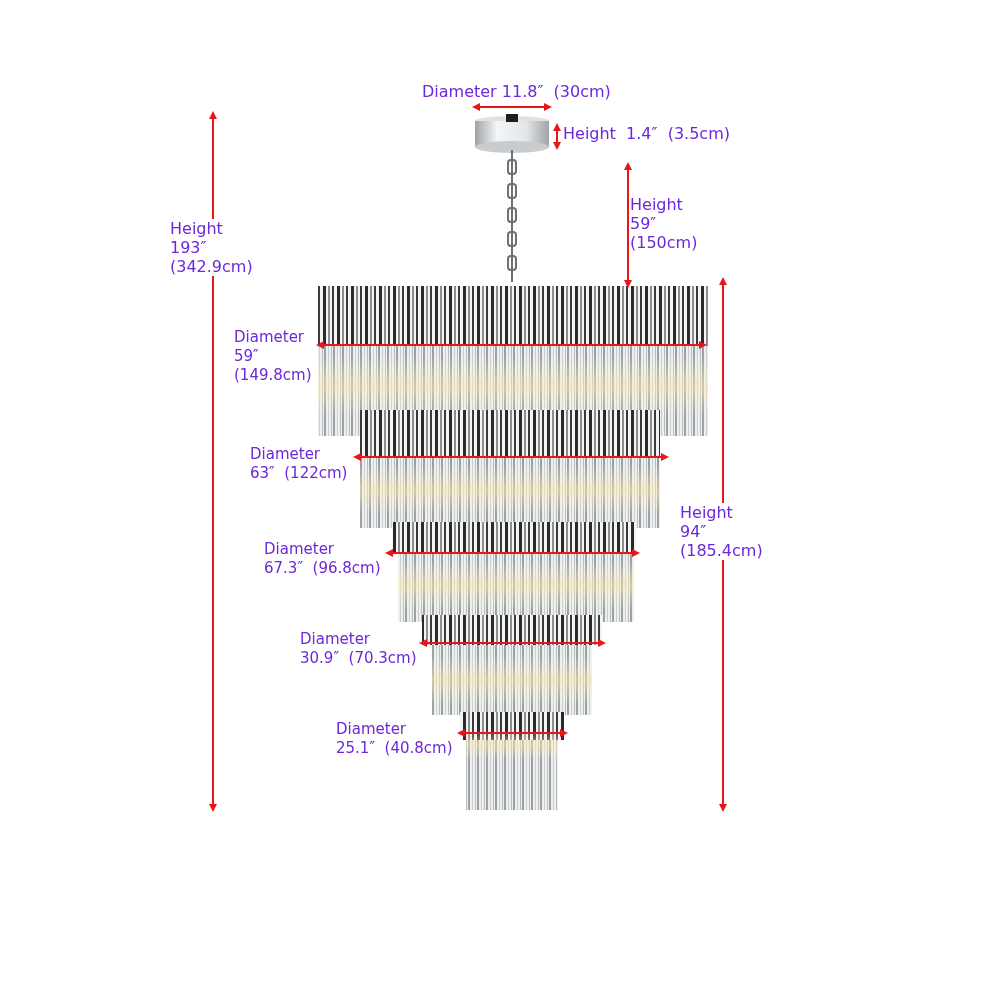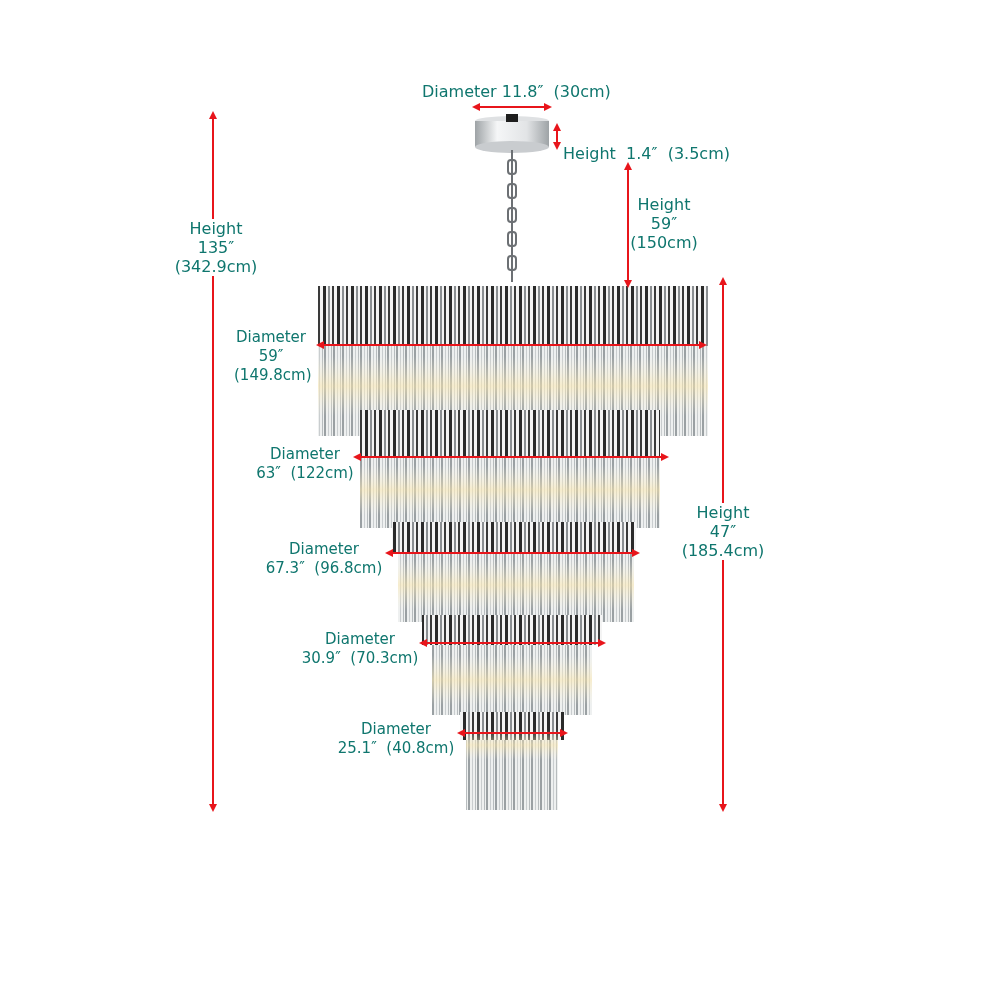--- a/index.html
+++ b/index.html
@@ -1,18 +1,18 @@
 <!DOCTYPE html>
 <html><head>
   <meta charset="utf-8">
   <style>
     html, body { margin: 0; padding: 0; background: #ffffff; }
     body { width: 1000px; height: 1000px; position: relative; overflow: hidden;
            font-family: "DejaVu Sans", "Liberation Sans", sans-serif; color: #222; }
-    .label { position: absolute; text-align: center; font-size: 15px; line-height: 19px; color: #0f766e; white-space: nowrap; }
+    .label { position: absolute; text-align: left; font-size: 15px; line-height: 19px; color: #6d28d9; white-space: nowrap; }
     .label.big { font-size: 16px; line-height: 19px; }
     .label span { display: block; }
     svg.stage { position: absolute; left: 0; top: 0; }
   </style>
 </head>
 <body>
 
 <svg class="stage" width="1000" height="1000" viewBox="0 0 1000 1000">
   <defs>
     <marker id="ah" markerWidth="8" markerHeight="8" refX="4" refY="4" orient="auto-start-reverse" markerUnits="userSpaceOnUse">
@@ -102,41 +102,41 @@
     <line x1="461" y1="733" x2="564" y2="733" marker-start="url(#ah)" marker-end="url(#ah)"></line>
   </g>
 </svg>
 
 <div class="label big" style="left:422px; top:82px;">
   <span style="display:inline">Diameter</span>
   <span style="display:inline">11.8″</span>&nbsp;
   <span style="display:inline">(30cm)</span>
 </div>
 
-<div class="label big" style="left:563px; top:144px;">
+<div class="label big" style="left:563px; top:124px;">
   <span style="display:inline">Height</span>&nbsp;
   <span style="display:inline">1.4″</span>&nbsp;
   <span style="display:inline">(3.5cm)</span>
 </div>
 
 <div class="label big" style="left:170px; top:219px; width:92px; background:#fff;">
   <span>Height</span>
-  <span>135″</span>
+  <span>193″</span>
   <span>(342.9cm)</span>
 </div>
 
 <div class="label big" style="left:630px; top:195px; width:68px;">
   <span>Height</span>
   <span>59″</span>
   <span>(150cm)</span>
 </div>
 
 <div class="label big" style="left:680px; top:503px; width:86px; background:#fff;">
   <span>Height</span>
-  <span>47″</span>
+  <span>94″</span>
   <span>(185.4cm)</span>
 </div>
 
 <div class="label" style="left:234px; top:328px; width:74px;">
   <span>Diameter</span>
   <span>59″</span>
   <span>(149.8cm)</span>
 </div>
 
 <div class="label" style="left:250px; top:445px; width:110px;">

